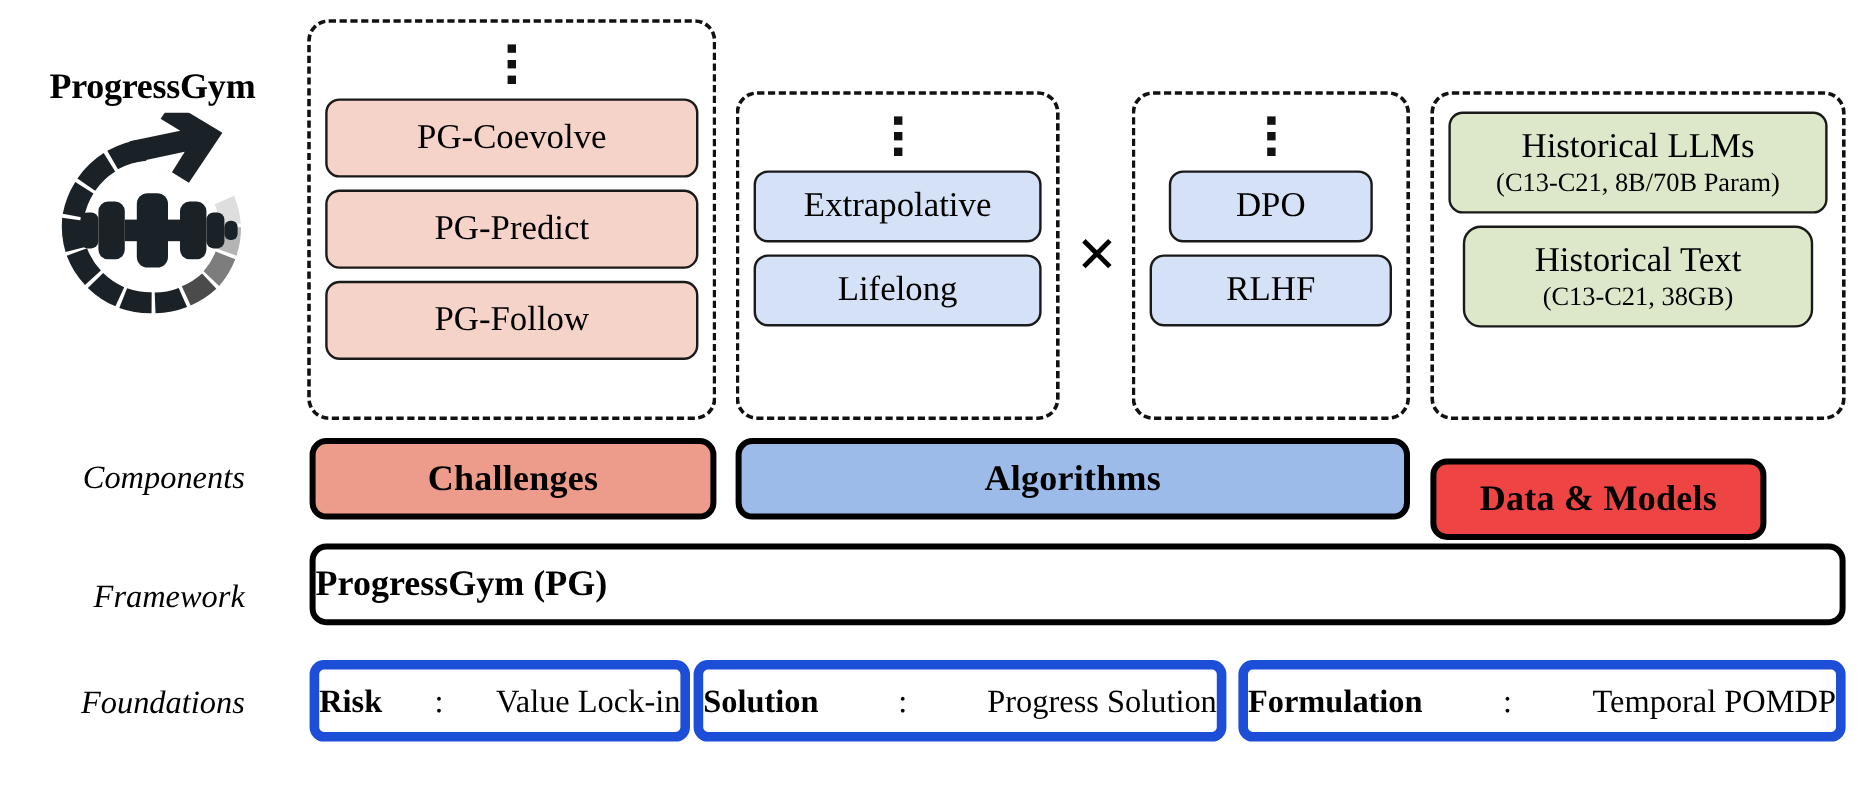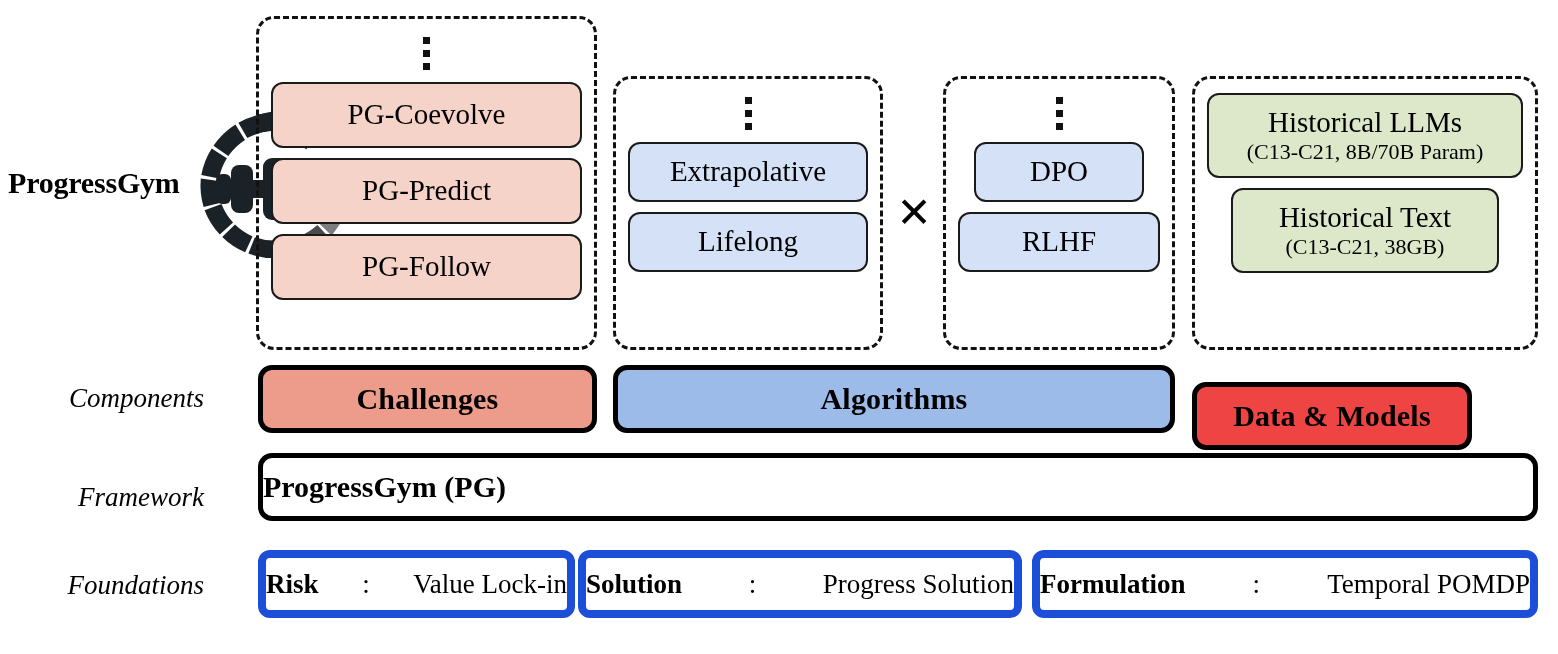--- a/index.html
+++ b/index.html
@@ -14,21 +14,21 @@
     font-family: "Liberation Serif", "DejaVu Serif", serif;
     color: #000;
     overflow: hidden;
   }
 
   .abs { position: absolute; }
 
   
   #logo-block {
     left: 8px; top: 58px; width: 238px; height: 250px;
-    display: flex; flex-direction: row; align-items: center;
+    display: flex; flex-direction: column; align-items: center;
   }
   #brand-title {
     font-family: "Liberation Serif", "DejaVu Serif", serif;
     font-weight: bold;
     font-size: 30px;
     letter-spacing: -0.2px;
     line-height: 1;
     white-space: nowrap;
   }
   #logo-mark { margin-top: 6px; }
@@ -92,21 +92,21 @@
   #chip-predict    { width: 311px; height: 66px; }
   #chip-follow     { width: 311px; height: 66px; }
 
   #chip-extrapolative { width: 240px; height: 60px; }
   #chip-lifelong      { width: 240px; height: 60px; }
 
   #chip-dpo   { width: 170px; height: 60px; }
   #chip-rlhf  { width: 202px; height: 60px; }
 
   #chip-hist-llms { width: 316px; height: 85px; margin-top: 14px; }
-  #chip-hist-text { width: 268px; height: 85px; }
+  #chip-hist-text { width: 292px; height: 85px; border-radius: 15px; }
 
   
   #multiply-sign {
     left: 884px; top: 192px; width: 60px;
     text-align: center;
     font-size: 42px;
     font-weight: bold;
     font-family: "Liberation Sans", "DejaVu Sans", sans-serif;
     line-height: 1;
     color: #000;

